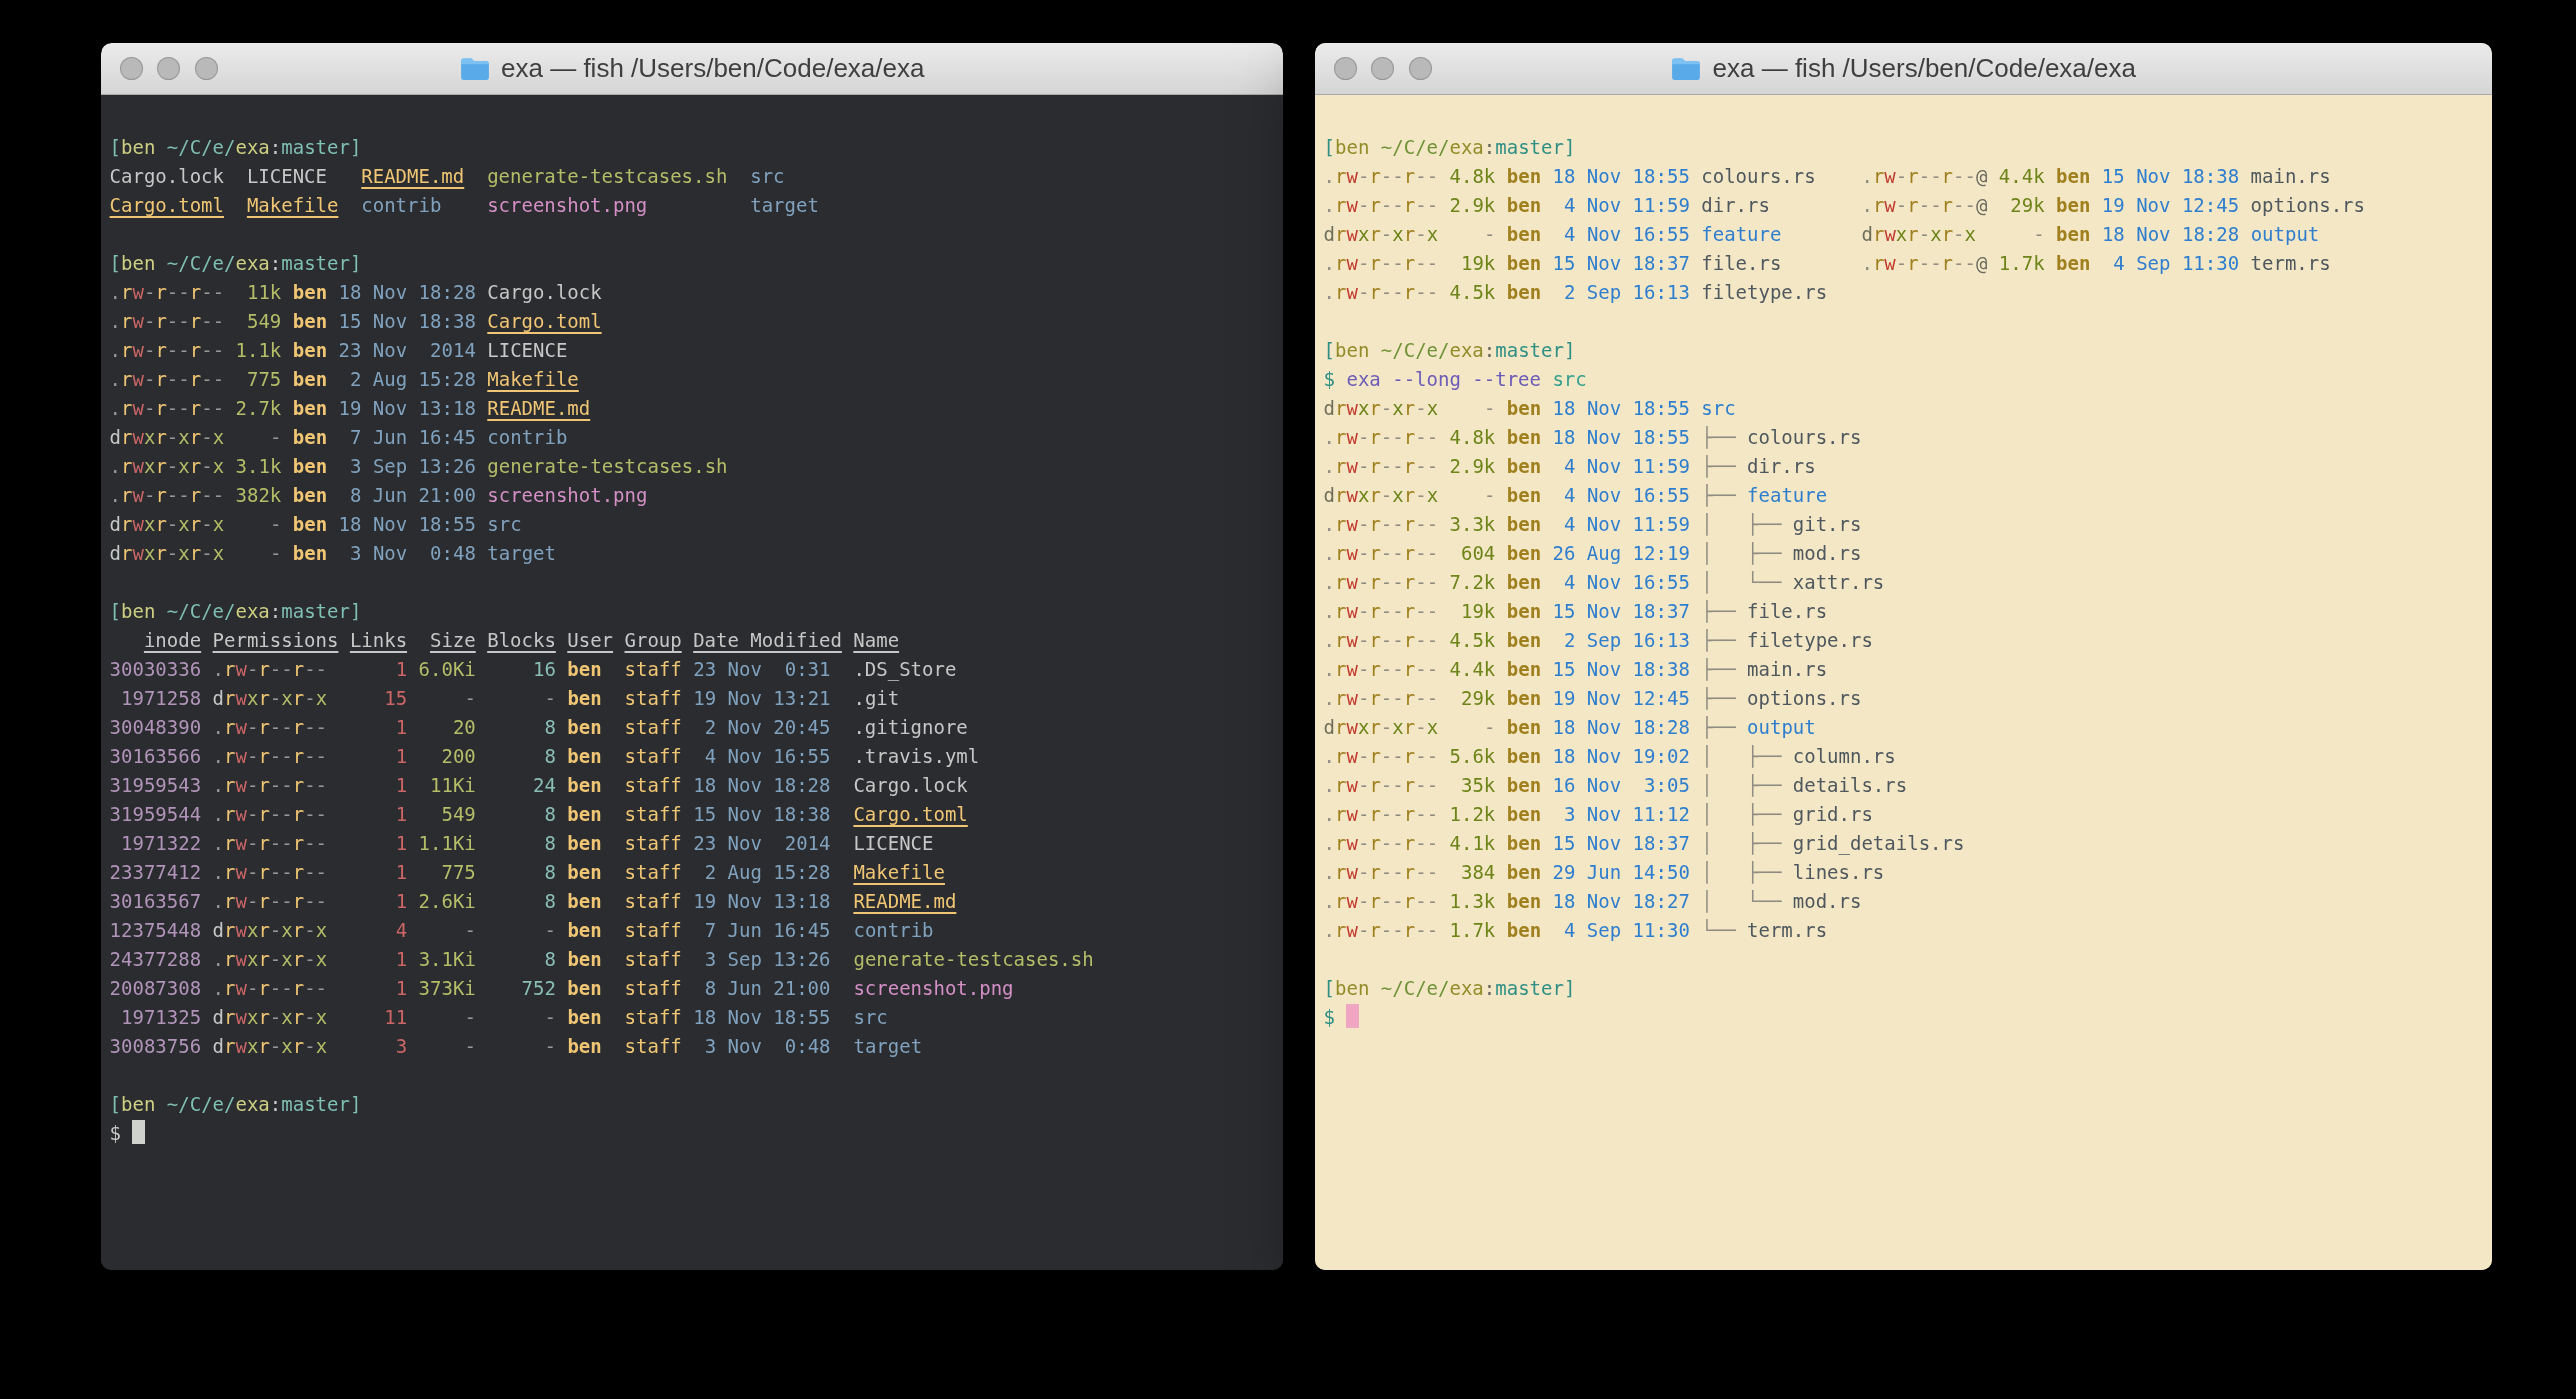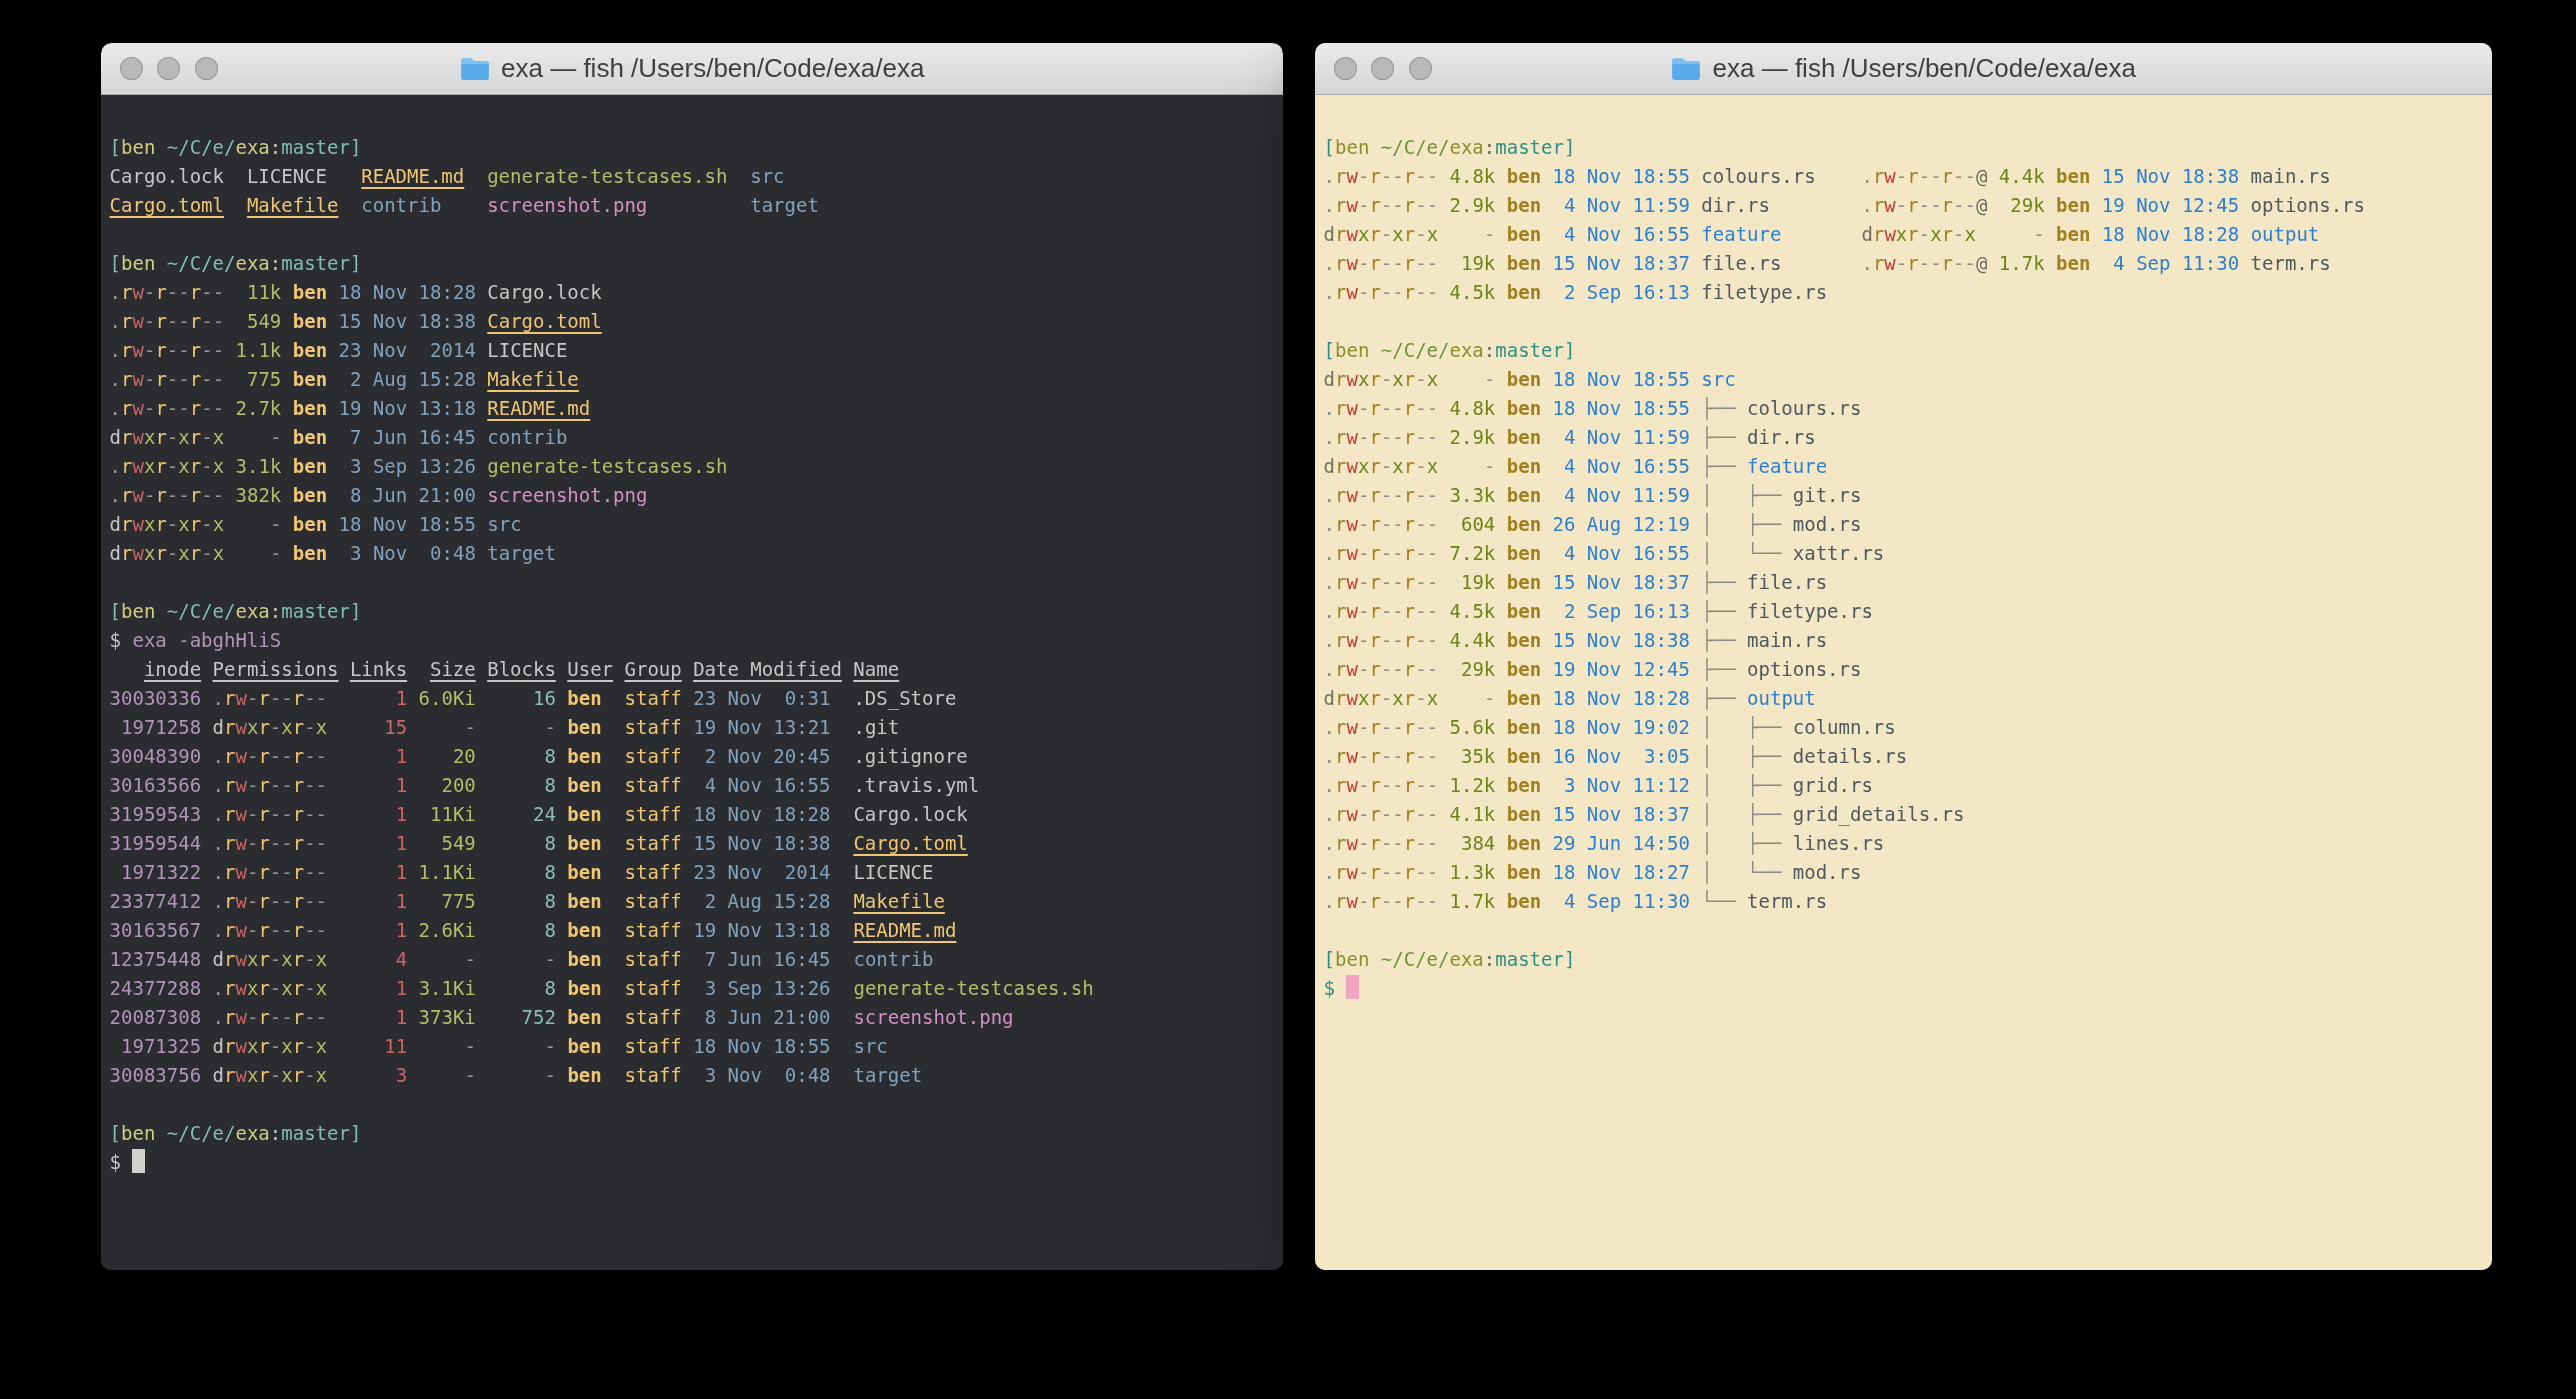--- a/index.html
+++ b/index.html
@@ -58,21 +58,20 @@
       <div class="line"><span style="color: rgb(150, 152, 150);">.</span><span style="color: rgb(240, 198, 116);">r</span><span style="color: rgb(204, 102, 102);">w</span><span style="color: rgb(150, 152, 150);">-</span><span style="color: rgb(240, 198, 116);">r</span><span style="color: rgb(150, 152, 150);">--</span><span style="color: rgb(240, 198, 116);">r</span><span style="color: rgb(150, 152, 150);">--</span><span style="color: rgb(197, 200, 198);"> </span><span style="color: rgb(181, 189, 104);">1.1k</span><span style="color: rgb(197, 200, 198);"> </span><span style="color: rgb(240, 198, 116); font-weight: 700;">ben</span><span style="color: rgb(197, 200, 198);"> </span><span style="color: rgb(129, 162, 190);">23 Nov  2014</span><span style="color: rgb(197, 200, 198);"> </span><span style="color: rgb(197, 200, 198);">LICENCE</span></div>
       <div class="line"><span style="color: rgb(150, 152, 150);">.</span><span style="color: rgb(240, 198, 116);">r</span><span style="color: rgb(204, 102, 102);">w</span><span style="color: rgb(150, 152, 150);">-</span><span style="color: rgb(240, 198, 116);">r</span><span style="color: rgb(150, 152, 150);">--</span><span style="color: rgb(240, 198, 116);">r</span><span style="color: rgb(150, 152, 150);">--</span><span style="color: rgb(197, 200, 198);"> </span><span style="color: rgb(181, 189, 104);"> 775</span><span style="color: rgb(197, 200, 198);"> </span><span style="color: rgb(240, 198, 116); font-weight: 700;">ben</span><span style="color: rgb(197, 200, 198);"> </span><span style="color: rgb(129, 162, 190);"> 2 Aug 15:28</span><span style="color: rgb(197, 200, 198);"> </span><span class="u" style="color: rgb(240, 198, 116);">Makefile</span></div>
       <div class="line"><span style="color: rgb(150, 152, 150);">.</span><span style="color: rgb(240, 198, 116);">r</span><span style="color: rgb(204, 102, 102);">w</span><span style="color: rgb(150, 152, 150);">-</span><span style="color: rgb(240, 198, 116);">r</span><span style="color: rgb(150, 152, 150);">--</span><span style="color: rgb(240, 198, 116);">r</span><span style="color: rgb(150, 152, 150);">--</span><span style="color: rgb(197, 200, 198);"> </span><span style="color: rgb(181, 189, 104);">2.7k</span><span style="color: rgb(197, 200, 198);"> </span><span style="color: rgb(240, 198, 116); font-weight: 700;">ben</span><span style="color: rgb(197, 200, 198);"> </span><span style="color: rgb(129, 162, 190);">19 Nov 13:18</span><span style="color: rgb(197, 200, 198);"> </span><span class="u" style="color: rgb(240, 198, 116);">README.md</span></div>
       <div class="line"><span style="color: rgb(197, 200, 198);">d</span><span style="color: rgb(240, 198, 116);">r</span><span style="color: rgb(204, 102, 102);">w</span><span style="color: rgb(181, 189, 104);">x</span><span style="color: rgb(240, 198, 116);">r</span><span style="color: rgb(150, 152, 150);">-</span><span style="color: rgb(181, 189, 104);">x</span><span style="color: rgb(240, 198, 116);">r</span><span style="color: rgb(150, 152, 150);">-</span><span style="color: rgb(181, 189, 104);">x</span><span style="color: rgb(197, 200, 198);"> </span><span style="color: rgb(150, 152, 150);">   -</span><span style="color: rgb(197, 200, 198);"> </span><span style="color: rgb(240, 198, 116); font-weight: 700;">ben</span><span style="color: rgb(197, 200, 198);"> </span><span style="color: rgb(129, 162, 190);"> 7 Jun 16:45</span><span style="color: rgb(197, 200, 198);"> </span><span style="color: rgb(129, 162, 190);">contrib</span></div>
       <div class="line"><span style="color: rgb(150, 152, 150);">.</span><span style="color: rgb(240, 198, 116);">r</span><span style="color: rgb(204, 102, 102);">w</span><span style="color: rgb(181, 189, 104);">x</span><span style="color: rgb(240, 198, 116);">r</span><span style="color: rgb(150, 152, 150);">-</span><span style="color: rgb(181, 189, 104);">x</span><span style="color: rgb(240, 198, 116);">r</span><span style="color: rgb(150, 152, 150);">-</span><span style="color: rgb(181, 189, 104);">x</span><span style="color: rgb(197, 200, 198);"> </span><span style="color: rgb(181, 189, 104);">3.1k</span><span style="color: rgb(197, 200, 198);"> </span><span style="color: rgb(240, 198, 116); font-weight: 700;">ben</span><span style="color: rgb(197, 200, 198);"> </span><span style="color: rgb(129, 162, 190);"> 3 Sep 13:26</span><span style="color: rgb(197, 200, 198);"> </span><span style="color: rgb(181, 189, 104);">generate-testcases.sh</span></div>
       <div class="line"><span style="color: rgb(150, 152, 150);">.</span><span style="color: rgb(240, 198, 116);">r</span><span style="color: rgb(204, 102, 102);">w</span><span style="color: rgb(150, 152, 150);">-</span><span style="color: rgb(240, 198, 116);">r</span><span style="color: rgb(150, 152, 150);">--</span><span style="color: rgb(240, 198, 116);">r</span><span style="color: rgb(150, 152, 150);">--</span><span style="color: rgb(197, 200, 198);"> </span><span style="color: rgb(181, 189, 104);">382k</span><span style="color: rgb(197, 200, 198);"> </span><span style="color: rgb(240, 198, 116); font-weight: 700;">ben</span><span style="color: rgb(197, 200, 198);"> </span><span style="color: rgb(129, 162, 190);"> 8 Jun 21:00</span><span style="color: rgb(197, 200, 198);"> </span><span style="color: rgb(212, 143, 198);">screenshot.png</span></div>
       <div class="line"><span style="color: rgb(197, 200, 198);">d</span><span style="color: rgb(240, 198, 116);">r</span><span style="color: rgb(204, 102, 102);">w</span><span style="color: rgb(181, 189, 104);">x</span><span style="color: rgb(240, 198, 116);">r</span><span style="color: rgb(150, 152, 150);">-</span><span style="color: rgb(181, 189, 104);">x</span><span style="color: rgb(240, 198, 116);">r</span><span style="color: rgb(150, 152, 150);">-</span><span style="color: rgb(181, 189, 104);">x</span><span style="color: rgb(197, 200, 198);"> </span><span style="color: rgb(150, 152, 150);">   -</span><span style="color: rgb(197, 200, 198);"> </span><span style="color: rgb(240, 198, 116); font-weight: 700;">ben</span><span style="color: rgb(197, 200, 198);"> </span><span style="color: rgb(129, 162, 190);">18 Nov 18:55</span><span style="color: rgb(197, 200, 198);"> </span><span style="color: rgb(129, 162, 190);">src</span></div>
       <div class="line"><span style="color: rgb(197, 200, 198);">d</span><span style="color: rgb(240, 198, 116);">r</span><span style="color: rgb(204, 102, 102);">w</span><span style="color: rgb(181, 189, 104);">x</span><span style="color: rgb(240, 198, 116);">r</span><span style="color: rgb(150, 152, 150);">-</span><span style="color: rgb(181, 189, 104);">x</span><span style="color: rgb(240, 198, 116);">r</span><span style="color: rgb(150, 152, 150);">-</span><span style="color: rgb(181, 189, 104);">x</span><span style="color: rgb(197, 200, 198);"> </span><span style="color: rgb(150, 152, 150);">   -</span><span style="color: rgb(197, 200, 198);"> </span><span style="color: rgb(240, 198, 116); font-weight: 700;">ben</span><span style="color: rgb(197, 200, 198);"> </span><span style="color: rgb(129, 162, 190);"> 3 Nov  0:48</span><span style="color: rgb(197, 200, 198);"> </span><span style="color: rgb(129, 162, 190);">target</span></div>
       <div class="line"></div>
       <div class="line"><span style="color: rgb(127, 191, 180);">[</span><span style="color: rgb(207, 207, 132);">ben</span><span style="color: rgb(197, 200, 198);"> </span><span style="color: rgb(127, 191, 180);">~/C/e/</span><span style="color: rgb(207, 207, 132);">exa</span><span style="color: rgb(197, 200, 198);">:</span><span style="color: rgb(127, 191, 180);">master</span><span style="color: rgb(127, 191, 180);">]</span></div>
-      <div class="line"><span style="color: rgb(197, 200, 198);">$ </span><span style="color: rgb(178, 148, 187);">exa -abghHliS</span></div>
       <div class="line"><span style="color: rgb(197, 200, 198);">   </span><span class="u" style="color: rgb(197, 200, 198);">inode</span><span style="color: rgb(197, 200, 198);"> </span><span class="u" style="color: rgb(197, 200, 198);">Permissions</span><span style="color: rgb(197, 200, 198);"> </span><span class="u" style="color: rgb(197, 200, 198);">Links</span><span style="color: rgb(197, 200, 198);">  </span><span class="u" style="color: rgb(197, 200, 198);">Size</span><span style="color: rgb(197, 200, 198);"> </span><span class="u" style="color: rgb(197, 200, 198);">Blocks</span><span style="color: rgb(197, 200, 198);"> </span><span class="u" style="color: rgb(197, 200, 198);">User</span><span style="color: rgb(197, 200, 198);"> </span><span class="u" style="color: rgb(197, 200, 198);">Group</span><span style="color: rgb(197, 200, 198);"> </span><span class="u" style="color: rgb(197, 200, 198);">Date Modified</span><span style="color: rgb(197, 200, 198);"> </span><span class="u" style="color: rgb(197, 200, 198);">Name</span></div>
       <div class="line"><span style="color: rgb(178, 148, 187);">30030336</span><span style="color: rgb(197, 200, 198);"> </span><span style="color: rgb(150, 152, 150);">.</span><span style="color: rgb(240, 198, 116);">r</span><span style="color: rgb(204, 102, 102);">w</span><span style="color: rgb(150, 152, 150);">-</span><span style="color: rgb(240, 198, 116);">r</span><span style="color: rgb(150, 152, 150);">--</span><span style="color: rgb(240, 198, 116);">r</span><span style="color: rgb(150, 152, 150);">--</span><span style="color: rgb(197, 200, 198);">  </span><span style="color: rgb(204, 102, 102);">    1</span><span style="color: rgb(197, 200, 198);"> </span><span style="color: rgb(181, 189, 104);">6.0Ki</span><span style="color: rgb(197, 200, 198);"> </span><span style="color: rgb(138, 190, 183);">    16</span><span style="color: rgb(197, 200, 198);"> </span><span style="color: rgb(240, 198, 116); font-weight: 700;">ben</span><span style="color: rgb(197, 200, 198);">  </span><span style="color: rgb(240, 198, 116);">staff</span><span style="color: rgb(197, 200, 198);"> </span><span style="color: rgb(129, 162, 190);">23 Nov  0:31</span><span style="color: rgb(197, 200, 198);">  </span><span style="color: rgb(197, 200, 198);">.DS_Store</span></div>
       <div class="line"><span style="color: rgb(178, 148, 187);"> 1971258</span><span style="color: rgb(197, 200, 198);"> </span><span style="color: rgb(197, 200, 198);">d</span><span style="color: rgb(240, 198, 116);">r</span><span style="color: rgb(204, 102, 102);">w</span><span style="color: rgb(181, 189, 104);">x</span><span style="color: rgb(240, 198, 116);">r</span><span style="color: rgb(150, 152, 150);">-</span><span style="color: rgb(181, 189, 104);">x</span><span style="color: rgb(240, 198, 116);">r</span><span style="color: rgb(150, 152, 150);">-</span><span style="color: rgb(181, 189, 104);">x</span><span style="color: rgb(197, 200, 198);">  </span><span style="color: rgb(204, 102, 102);">   15</span><span style="color: rgb(197, 200, 198);"> </span><span style="color: rgb(150, 152, 150);">    -</span><span style="color: rgb(197, 200, 198);"> </span><span style="color: rgb(150, 152, 150);">     -</span><span style="color: rgb(197, 200, 198);"> </span><span style="color: rgb(240, 198, 116); font-weight: 700;">ben</span><span style="color: rgb(197, 200, 198);">  </span><span style="color: rgb(240, 198, 116);">staff</span><span style="color: rgb(197, 200, 198);"> </span><span style="color: rgb(129, 162, 190);">19 Nov 13:21</span><span style="color: rgb(197, 200, 198);">  </span><span style="color: rgb(197, 200, 198);">.git</span></div>
       <div class="line"><span style="color: rgb(178, 148, 187);">30048390</span><span style="color: rgb(197, 200, 198);"> </span><span style="color: rgb(150, 152, 150);">.</span><span style="color: rgb(240, 198, 116);">r</span><span style="color: rgb(204, 102, 102);">w</span><span style="color: rgb(150, 152, 150);">-</span><span style="color: rgb(240, 198, 116);">r</span><span style="color: rgb(150, 152, 150);">--</span><span style="color: rgb(240, 198, 116);">r</span><span style="color: rgb(150, 152, 150);">--</span><span style="color: rgb(197, 200, 198);">  </span><span style="color: rgb(204, 102, 102);">    1</span><span style="color: rgb(197, 200, 198);"> </span><span style="color: rgb(181, 189, 104);">   20</span><span style="color: rgb(197, 200, 198);"> </span><span style="color: rgb(138, 190, 183);">     8</span><span style="color: rgb(197, 200, 198);"> </span><span style="color: rgb(240, 198, 116); font-weight: 700;">ben</span><span style="color: rgb(197, 200, 198);">  </span><span style="color: rgb(240, 198, 116);">staff</span><span style="color: rgb(197, 200, 198);"> </span><span style="color: rgb(129, 162, 190);"> 2 Nov 20:45</span><span style="color: rgb(197, 200, 198);">  </span><span style="color: rgb(197, 200, 198);">.gitignore</span></div>
       <div class="line"><span style="color: rgb(178, 148, 187);">30163566</span><span style="color: rgb(197, 200, 198);"> </span><span style="color: rgb(150, 152, 150);">.</span><span style="color: rgb(240, 198, 116);">r</span><span style="color: rgb(204, 102, 102);">w</span><span style="color: rgb(150, 152, 150);">-</span><span style="color: rgb(240, 198, 116);">r</span><span style="color: rgb(150, 152, 150);">--</span><span style="color: rgb(240, 198, 116);">r</span><span style="color: rgb(150, 152, 150);">--</span><span style="color: rgb(197, 200, 198);">  </span><span style="color: rgb(204, 102, 102);">    1</span><span style="color: rgb(197, 200, 198);"> </span><span style="color: rgb(181, 189, 104);">  200</span><span style="color: rgb(197, 200, 198);"> </span><span style="color: rgb(138, 190, 183);">     8</span><span style="color: rgb(197, 200, 198);"> </span><span style="color: rgb(240, 198, 116); font-weight: 700;">ben</span><span style="color: rgb(197, 200, 198);">  </span><span style="color: rgb(240, 198, 116);">staff</span><span style="color: rgb(197, 200, 198);"> </span><span style="color: rgb(129, 162, 190);"> 4 Nov 16:55</span><span style="color: rgb(197, 200, 198);">  </span><span style="color: rgb(197, 200, 198);">.travis.yml</span></div>
       <div class="line"><span style="color: rgb(178, 148, 187);">31959543</span><span style="color: rgb(197, 200, 198);"> </span><span style="color: rgb(150, 152, 150);">.</span><span style="color: rgb(240, 198, 116);">r</span><span style="color: rgb(204, 102, 102);">w</span><span style="color: rgb(150, 152, 150);">-</span><span style="color: rgb(240, 198, 116);">r</span><span style="color: rgb(150, 152, 150);">--</span><span style="color: rgb(240, 198, 116);">r</span><span style="color: rgb(150, 152, 150);">--</span><span style="color: rgb(197, 200, 198);">  </span><span style="color: rgb(204, 102, 102);">    1</span><span style="color: rgb(197, 200, 198);"> </span><span style="color: rgb(181, 189, 104);"> 11Ki</span><span style="color: rgb(197, 200, 198);"> </span><span style="color: rgb(138, 190, 183);">    24</span><span style="color: rgb(197, 200, 198);"> </span><span style="color: rgb(240, 198, 116); font-weight: 700;">ben</span><span style="color: rgb(197, 200, 198);">  </span><span style="color: rgb(240, 198, 116);">staff</span><span style="color: rgb(197, 200, 198);"> </span><span style="color: rgb(129, 162, 190);">18 Nov 18:28</span><span style="color: rgb(197, 200, 198);">  </span><span style="color: rgb(197, 200, 198);">Cargo.lock</span></div>
       <div class="line"><span style="color: rgb(178, 148, 187);">31959544</span><span style="color: rgb(197, 200, 198);"> </span><span style="color: rgb(150, 152, 150);">.</span><span style="color: rgb(240, 198, 116);">r</span><span style="color: rgb(204, 102, 102);">w</span><span style="color: rgb(150, 152, 150);">-</span><span style="color: rgb(240, 198, 116);">r</span><span style="color: rgb(150, 152, 150);">--</span><span style="color: rgb(240, 198, 116);">r</span><span style="color: rgb(150, 152, 150);">--</span><span style="color: rgb(197, 200, 198);">  </span><span style="color: rgb(204, 102, 102);">    1</span><span style="color: rgb(197, 200, 198);"> </span><span style="color: rgb(181, 189, 104);">  549</span><span style="color: rgb(197, 200, 198);"> </span><span style="color: rgb(138, 190, 183);">     8</span><span style="color: rgb(197, 200, 198);"> </span><span style="color: rgb(240, 198, 116); font-weight: 700;">ben</span><span style="color: rgb(197, 200, 198);">  </span><span style="color: rgb(240, 198, 116);">staff</span><span style="color: rgb(197, 200, 198);"> </span><span style="color: rgb(129, 162, 190);">15 Nov 18:38</span><span style="color: rgb(197, 200, 198);">  </span><span class="u" style="color: rgb(240, 198, 116);">Cargo.toml</span></div>
       <div class="line"><span style="color: rgb(178, 148, 187);"> 1971322</span><span style="color: rgb(197, 200, 198);"> </span><span style="color: rgb(150, 152, 150);">.</span><span style="color: rgb(240, 198, 116);">r</span><span style="color: rgb(204, 102, 102);">w</span><span style="color: rgb(150, 152, 150);">-</span><span style="color: rgb(240, 198, 116);">r</span><span style="color: rgb(150, 152, 150);">--</span><span style="color: rgb(240, 198, 116);">r</span><span style="color: rgb(150, 152, 150);">--</span><span style="color: rgb(197, 200, 198);">  </span><span style="color: rgb(204, 102, 102);">    1</span><span style="color: rgb(197, 200, 198);"> </span><span style="color: rgb(181, 189, 104);">1.1Ki</span><span style="color: rgb(197, 200, 198);"> </span><span style="color: rgb(138, 190, 183);">     8</span><span style="color: rgb(197, 200, 198);"> </span><span style="color: rgb(240, 198, 116); font-weight: 700;">ben</span><span style="color: rgb(197, 200, 198);">  </span><span style="color: rgb(240, 198, 116);">staff</span><span style="color: rgb(197, 200, 198);"> </span><span style="color: rgb(129, 162, 190);">23 Nov  2014</span><span style="color: rgb(197, 200, 198);">  </span><span style="color: rgb(197, 200, 198);">LICENCE</span></div>
       <div class="line"><span style="color: rgb(178, 148, 187);">23377412</span><span style="color: rgb(197, 200, 198);"> </span><span style="color: rgb(150, 152, 150);">.</span><span style="color: rgb(240, 198, 116);">r</span><span style="color: rgb(204, 102, 102);">w</span><span style="color: rgb(150, 152, 150);">-</span><span style="color: rgb(240, 198, 116);">r</span><span style="color: rgb(150, 152, 150);">--</span><span style="color: rgb(240, 198, 116);">r</span><span style="color: rgb(150, 152, 150);">--</span><span style="color: rgb(197, 200, 198);">  </span><span style="color: rgb(204, 102, 102);">    1</span><span style="color: rgb(197, 200, 198);"> </span><span style="color: rgb(181, 189, 104);">  775</span><span style="color: rgb(197, 200, 198);"> </span><span style="color: rgb(138, 190, 183);">     8</span><span style="color: rgb(197, 200, 198);"> </span><span style="color: rgb(240, 198, 116); font-weight: 700;">ben</span><span style="color: rgb(197, 200, 198);">  </span><span style="color: rgb(240, 198, 116);">staff</span><span style="color: rgb(197, 200, 198);"> </span><span style="color: rgb(129, 162, 190);"> 2 Aug 15:28</span><span style="color: rgb(197, 200, 198);">  </span><span class="u" style="color: rgb(240, 198, 116);">Makefile</span></div>
       <div class="line"><span style="color: rgb(178, 148, 187);">30163567</span><span style="color: rgb(197, 200, 198);"> </span><span style="color: rgb(150, 152, 150);">.</span><span style="color: rgb(240, 198, 116);">r</span><span style="color: rgb(204, 102, 102);">w</span><span style="color: rgb(150, 152, 150);">-</span><span style="color: rgb(240, 198, 116);">r</span><span style="color: rgb(150, 152, 150);">--</span><span style="color: rgb(240, 198, 116);">r</span><span style="color: rgb(150, 152, 150);">--</span><span style="color: rgb(197, 200, 198);">  </span><span style="color: rgb(204, 102, 102);">    1</span><span style="color: rgb(197, 200, 198);"> </span><span style="color: rgb(181, 189, 104);">2.6Ki</span><span style="color: rgb(197, 200, 198);"> </span><span style="color: rgb(138, 190, 183);">     8</span><span style="color: rgb(197, 200, 198);"> </span><span style="color: rgb(240, 198, 116); font-weight: 700;">ben</span><span style="color: rgb(197, 200, 198);">  </span><span style="color: rgb(240, 198, 116);">staff</span><span style="color: rgb(197, 200, 198);"> </span><span style="color: rgb(129, 162, 190);">19 Nov 13:18</span><span style="color: rgb(197, 200, 198);">  </span><span class="u" style="color: rgb(240, 198, 116);">README.md</span></div>
@@ -106,20 +105,21 @@
   </header>
   <div class="term" style="background: rgb(244, 231, 197);">
       <div class="line"><span style="color: rgb(47, 143, 133);">[</span><span style="color: rgb(145, 139, 40);">ben</span><span style="color: rgb(78, 88, 94);"> </span><span style="color: rgb(111, 146, 55);">~/C/e/</span><span style="color: rgb(145, 139, 40);">exa</span><span style="color: rgb(104, 104, 94);">:</span><span style="color: rgb(47, 143, 133);">master</span><span style="color: rgb(47, 143, 133);">]</span></div>
       <div class="line"><span style="color: rgb(143, 141, 131);">.</span><span style="color: rgb(160, 128, 30);">r</span><span style="color: rgb(192, 59, 46);">w</span><span style="color: rgb(143, 141, 131);">-</span><span style="color: rgb(160, 128, 30);">r</span><span style="color: rgb(143, 141, 131);">--</span><span style="color: rgb(160, 128, 30);">r</span><span style="color: rgb(143, 141, 131);">--</span><span style="color: rgb(78, 88, 94);"> </span><span style="color: rgb(108, 132, 24);">4.8k</span><span style="color: rgb(78, 88, 94);"> </span><span style="color: rgb(160, 128, 30); font-weight: 700;">ben</span><span style="color: rgb(78, 88, 94);"> </span><span style="color: rgb(46, 126, 207);">18 Nov 18:55</span><span style="color: rgb(78, 88, 94);"> </span><span style="color: rgb(78, 88, 94);">colours.rs</span><span style="color: rgb(78, 88, 94);">    </span><span style="color: rgb(143, 141, 131);">.</span><span style="color: rgb(160, 128, 30);">r</span><span style="color: rgb(192, 59, 46);">w</span><span style="color: rgb(143, 141, 131);">-</span><span style="color: rgb(160, 128, 30);">r</span><span style="color: rgb(143, 141, 131);">--</span><span style="color: rgb(160, 128, 30);">r</span><span style="color: rgb(143, 141, 131);">--</span><span style="color: rgb(104, 104, 94);">@</span><span style="color: rgb(78, 88, 94);"> </span><span style="color: rgb(108, 132, 24);">4.4k</span><span style="color: rgb(78, 88, 94);"> </span><span style="color: rgb(160, 128, 30); font-weight: 700;">ben</span><span style="color: rgb(78, 88, 94);"> </span><span style="color: rgb(46, 126, 207);">15 Nov 18:38</span><span style="color: rgb(78, 88, 94);"> </span><span style="color: rgb(78, 88, 94);">main.rs</span></div>
       <div class="line"><span style="color: rgb(143, 141, 131);">.</span><span style="color: rgb(160, 128, 30);">r</span><span style="color: rgb(192, 59, 46);">w</span><span style="color: rgb(143, 141, 131);">-</span><span style="color: rgb(160, 128, 30);">r</span><span style="color: rgb(143, 141, 131);">--</span><span style="color: rgb(160, 128, 30);">r</span><span style="color: rgb(143, 141, 131);">--</span><span style="color: rgb(78, 88, 94);"> </span><span style="color: rgb(108, 132, 24);">2.9k</span><span style="color: rgb(78, 88, 94);"> </span><span style="color: rgb(160, 128, 30); font-weight: 700;">ben</span><span style="color: rgb(78, 88, 94);"> </span><span style="color: rgb(46, 126, 207);"> 4 Nov 11:59</span><span style="color: rgb(78, 88, 94);"> </span><span style="color: rgb(78, 88, 94);">dir.rs</span><span style="color: rgb(78, 88, 94);">        </span><span style="color: rgb(143, 141, 131);">.</span><span style="color: rgb(160, 128, 30);">r</span><span style="color: rgb(192, 59, 46);">w</span><span style="color: rgb(143, 141, 131);">-</span><span style="color: rgb(160, 128, 30);">r</span><span style="color: rgb(143, 141, 131);">--</span><span style="color: rgb(160, 128, 30);">r</span><span style="color: rgb(143, 141, 131);">--</span><span style="color: rgb(104, 104, 94);">@</span><span style="color: rgb(78, 88, 94);"> </span><span style="color: rgb(108, 132, 24);"> 29k</span><span style="color: rgb(78, 88, 94);"> </span><span style="color: rgb(160, 128, 30); font-weight: 700;">ben</span><span style="color: rgb(78, 88, 94);"> </span><span style="color: rgb(46, 126, 207);">19 Nov 12:45</span><span style="color: rgb(78, 88, 94);"> </span><span style="color: rgb(78, 88, 94);">options.rs</span></div>
       <div class="line"><span style="color: rgb(110, 110, 90);">d</span><span style="color: rgb(160, 128, 30);">r</span><span style="color: rgb(192, 59, 46);">w</span><span style="color: rgb(108, 132, 24);">x</span><span style="color: rgb(160, 128, 30);">r</span><span style="color: rgb(143, 141, 131);">-</span><span style="color: rgb(108, 132, 24);">x</span><span style="color: rgb(160, 128, 30);">r</span><span style="color: rgb(143, 141, 131);">-</span><span style="color: rgb(108, 132, 24);">x</span><span style="color: rgb(78, 88, 94);"> </span><span style="color: rgb(143, 141, 131);">   -</span><span style="color: rgb(78, 88, 94);"> </span><span style="color: rgb(160, 128, 30); font-weight: 700;">ben</span><span style="color: rgb(78, 88, 94);"> </span><span style="color: rgb(46, 126, 207);"> 4 Nov 16:55</span><span style="color: rgb(78, 88, 94);"> </span><span style="color: rgb(46, 126, 207);">feature</span><span style="color: rgb(78, 88, 94);">       </span><span style="color: rgb(110, 110, 90);">d</span><span style="color: rgb(160, 128, 30);">r</span><span style="color: rgb(192, 59, 46);">w</span><span style="color: rgb(108, 132, 24);">x</span><span style="color: rgb(160, 128, 30);">r</span><span style="color: rgb(143, 141, 131);">-</span><span style="color: rgb(108, 132, 24);">x</span><span style="color: rgb(160, 128, 30);">r</span><span style="color: rgb(143, 141, 131);">-</span><span style="color: rgb(108, 132, 24);">x</span><span style="color: rgb(78, 88, 94);">  </span><span style="color: rgb(143, 141, 131);">   -</span><span style="color: rgb(78, 88, 94);"> </span><span style="color: rgb(160, 128, 30); font-weight: 700;">ben</span><span style="color: rgb(78, 88, 94);"> </span><span style="color: rgb(46, 126, 207);">18 Nov 18:28</span><span style="color: rgb(78, 88, 94);"> </span><span style="color: rgb(46, 126, 207);">output</span></div>
       <div class="line"><span style="color: rgb(143, 141, 131);">.</span><span style="color: rgb(160, 128, 30);">r</span><span style="color: rgb(192, 59, 46);">w</span><span style="color: rgb(143, 141, 131);">-</span><span style="color: rgb(160, 128, 30);">r</span><span style="color: rgb(143, 141, 131);">--</span><span style="color: rgb(160, 128, 30);">r</span><span style="color: rgb(143, 141, 131);">--</span><span style="color: rgb(78, 88, 94);"> </span><span style="color: rgb(108, 132, 24);"> 19k</span><span style="color: rgb(78, 88, 94);"> </span><span style="color: rgb(160, 128, 30); font-weight: 700;">ben</span><span style="color: rgb(78, 88, 94);"> </span><span style="color: rgb(46, 126, 207);">15 Nov 18:37</span><span style="color: rgb(78, 88, 94);"> </span><span style="color: rgb(78, 88, 94);">file.rs</span><span style="color: rgb(78, 88, 94);">       </span><span style="color: rgb(143, 141, 131);">.</span><span style="color: rgb(160, 128, 30);">r</span><span style="color: rgb(192, 59, 46);">w</span><span style="color: rgb(143, 141, 131);">-</span><span style="color: rgb(160, 128, 30);">r</span><span style="color: rgb(143, 141, 131);">--</span><span style="color: rgb(160, 128, 30);">r</span><span style="color: rgb(143, 141, 131);">--</span><span style="color: rgb(104, 104, 94);">@</span><span style="color: rgb(78, 88, 94);"> </span><span style="color: rgb(108, 132, 24);">1.7k</span><span style="color: rgb(78, 88, 94);"> </span><span style="color: rgb(160, 128, 30); font-weight: 700;">ben</span><span style="color: rgb(78, 88, 94);"> </span><span style="color: rgb(46, 126, 207);"> 4 Sep 11:30</span><span style="color: rgb(78, 88, 94);"> </span><span style="color: rgb(78, 88, 94);">term.rs</span></div>
       <div class="line"><span style="color: rgb(143, 141, 131);">.</span><span style="color: rgb(160, 128, 30);">r</span><span style="color: rgb(192, 59, 46);">w</span><span style="color: rgb(143, 141, 131);">-</span><span style="color: rgb(160, 128, 30);">r</span><span style="color: rgb(143, 141, 131);">--</span><span style="color: rgb(160, 128, 30);">r</span><span style="color: rgb(143, 141, 131);">--</span><span style="color: rgb(78, 88, 94);"> </span><span style="color: rgb(108, 132, 24);">4.5k</span><span style="color: rgb(78, 88, 94);"> </span><span style="color: rgb(160, 128, 30); font-weight: 700;">ben</span><span style="color: rgb(78, 88, 94);"> </span><span style="color: rgb(46, 126, 207);"> 2 Sep 16:13</span><span style="color: rgb(78, 88, 94);"> </span><span style="color: rgb(78, 88, 94);">filetype.rs</span></div>
       <div class="line"></div>
       <div class="line"><span style="color: rgb(47, 143, 133);">[</span><span style="color: rgb(145, 139, 40);">ben</span><span style="color: rgb(78, 88, 94);"> </span><span style="color: rgb(111, 146, 55);">~/C/e/</span><span style="color: rgb(145, 139, 40);">exa</span><span style="color: rgb(104, 104, 94);">:</span><span style="color: rgb(47, 143, 133);">master</span><span style="color: rgb(47, 143, 133);">]</span></div>
+      <div class="line"><span style="color: rgb(47, 143, 133);">$ </span><span style="color: rgb(108, 91, 184);">exa --long --tree </span><span style="color: rgb(53, 160, 142);">src</span></div>
       <div class="line"><span style="color: rgb(110, 110, 90);">d</span><span style="color: rgb(160, 128, 30);">r</span><span style="color: rgb(192, 59, 46);">w</span><span style="color: rgb(108, 132, 24);">x</span><span style="color: rgb(160, 128, 30);">r</span><span style="color: rgb(143, 141, 131);">-</span><span style="color: rgb(108, 132, 24);">x</span><span style="color: rgb(160, 128, 30);">r</span><span style="color: rgb(143, 141, 131);">-</span><span style="color: rgb(108, 132, 24);">x</span><span style="color: rgb(78, 88, 94);"> </span><span style="color: rgb(143, 141, 131);">   -</span><span style="color: rgb(78, 88, 94);"> </span><span style="color: rgb(160, 128, 30); font-weight: 700;">ben</span><span style="color: rgb(78, 88, 94);"> </span><span style="color: rgb(46, 126, 207);">18 Nov 18:55</span><span style="color: rgb(78, 88, 94);"> </span><span style="color: rgb(46, 126, 207);">src</span></div>
       <div class="line"><span style="color: rgb(143, 141, 131);">.</span><span style="color: rgb(160, 128, 30);">r</span><span style="color: rgb(192, 59, 46);">w</span><span style="color: rgb(143, 141, 131);">-</span><span style="color: rgb(160, 128, 30);">r</span><span style="color: rgb(143, 141, 131);">--</span><span style="color: rgb(160, 128, 30);">r</span><span style="color: rgb(143, 141, 131);">--</span><span style="color: rgb(78, 88, 94);"> </span><span style="color: rgb(108, 132, 24);">4.8k</span><span style="color: rgb(78, 88, 94);"> </span><span style="color: rgb(160, 128, 30); font-weight: 700;">ben</span><span style="color: rgb(78, 88, 94);"> </span><span style="color: rgb(46, 126, 207);">18 Nov 18:55</span><span style="color: rgb(78, 88, 94);"> </span><span style="color: rgb(143, 141, 131);">├── </span><span style="color: rgb(78, 88, 94);">colours.rs</span></div>
       <div class="line"><span style="color: rgb(143, 141, 131);">.</span><span style="color: rgb(160, 128, 30);">r</span><span style="color: rgb(192, 59, 46);">w</span><span style="color: rgb(143, 141, 131);">-</span><span style="color: rgb(160, 128, 30);">r</span><span style="color: rgb(143, 141, 131);">--</span><span style="color: rgb(160, 128, 30);">r</span><span style="color: rgb(143, 141, 131);">--</span><span style="color: rgb(78, 88, 94);"> </span><span style="color: rgb(108, 132, 24);">2.9k</span><span style="color: rgb(78, 88, 94);"> </span><span style="color: rgb(160, 128, 30); font-weight: 700;">ben</span><span style="color: rgb(78, 88, 94);"> </span><span style="color: rgb(46, 126, 207);"> 4 Nov 11:59</span><span style="color: rgb(78, 88, 94);"> </span><span style="color: rgb(143, 141, 131);">├── </span><span style="color: rgb(78, 88, 94);">dir.rs</span></div>
       <div class="line"><span style="color: rgb(110, 110, 90);">d</span><span style="color: rgb(160, 128, 30);">r</span><span style="color: rgb(192, 59, 46);">w</span><span style="color: rgb(108, 132, 24);">x</span><span style="color: rgb(160, 128, 30);">r</span><span style="color: rgb(143, 141, 131);">-</span><span style="color: rgb(108, 132, 24);">x</span><span style="color: rgb(160, 128, 30);">r</span><span style="color: rgb(143, 141, 131);">-</span><span style="color: rgb(108, 132, 24);">x</span><span style="color: rgb(78, 88, 94);"> </span><span style="color: rgb(143, 141, 131);">   -</span><span style="color: rgb(78, 88, 94);"> </span><span style="color: rgb(160, 128, 30); font-weight: 700;">ben</span><span style="color: rgb(78, 88, 94);"> </span><span style="color: rgb(46, 126, 207);"> 4 Nov 16:55</span><span style="color: rgb(78, 88, 94);"> </span><span style="color: rgb(143, 141, 131);">├── </span><span style="color: rgb(46, 126, 207);">feature</span></div>
       <div class="line"><span style="color: rgb(143, 141, 131);">.</span><span style="color: rgb(160, 128, 30);">r</span><span style="color: rgb(192, 59, 46);">w</span><span style="color: rgb(143, 141, 131);">-</span><span style="color: rgb(160, 128, 30);">r</span><span style="color: rgb(143, 141, 131);">--</span><span style="color: rgb(160, 128, 30);">r</span><span style="color: rgb(143, 141, 131);">--</span><span style="color: rgb(78, 88, 94);"> </span><span style="color: rgb(108, 132, 24);">3.3k</span><span style="color: rgb(78, 88, 94);"> </span><span style="color: rgb(160, 128, 30); font-weight: 700;">ben</span><span style="color: rgb(78, 88, 94);"> </span><span style="color: rgb(46, 126, 207);"> 4 Nov 11:59</span><span style="color: rgb(78, 88, 94);"> </span><span style="color: rgb(143, 141, 131);">│   ├── </span><span style="color: rgb(78, 88, 94);">git.rs</span></div>
       <div class="line"><span style="color: rgb(143, 141, 131);">.</span><span style="color: rgb(160, 128, 30);">r</span><span style="color: rgb(192, 59, 46);">w</span><span style="color: rgb(143, 141, 131);">-</span><span style="color: rgb(160, 128, 30);">r</span><span style="color: rgb(143, 141, 131);">--</span><span style="color: rgb(160, 128, 30);">r</span><span style="color: rgb(143, 141, 131);">--</span><span style="color: rgb(78, 88, 94);"> </span><span style="color: rgb(108, 132, 24);"> 604</span><span style="color: rgb(78, 88, 94);"> </span><span style="color: rgb(160, 128, 30); font-weight: 700;">ben</span><span style="color: rgb(78, 88, 94);"> </span><span style="color: rgb(46, 126, 207);">26 Aug 12:19</span><span style="color: rgb(78, 88, 94);"> </span><span style="color: rgb(143, 141, 131);">│   ├── </span><span style="color: rgb(78, 88, 94);">mod.rs</span></div>
       <div class="line"><span style="color: rgb(143, 141, 131);">.</span><span style="color: rgb(160, 128, 30);">r</span><span style="color: rgb(192, 59, 46);">w</span><span style="color: rgb(143, 141, 131);">-</span><span style="color: rgb(160, 128, 30);">r</span><span style="color: rgb(143, 141, 131);">--</span><span style="color: rgb(160, 128, 30);">r</span><span style="color: rgb(143, 141, 131);">--</span><span style="color: rgb(78, 88, 94);"> </span><span style="color: rgb(108, 132, 24);">7.2k</span><span style="color: rgb(78, 88, 94);"> </span><span style="color: rgb(160, 128, 30); font-weight: 700;">ben</span><span style="color: rgb(78, 88, 94);"> </span><span style="color: rgb(46, 126, 207);"> 4 Nov 16:55</span><span style="color: rgb(78, 88, 94);"> </span><span style="color: rgb(143, 141, 131);">│   └── </span><span style="color: rgb(78, 88, 94);">xattr.rs</span></div>
       <div class="line"><span style="color: rgb(143, 141, 131);">.</span><span style="color: rgb(160, 128, 30);">r</span><span style="color: rgb(192, 59, 46);">w</span><span style="color: rgb(143, 141, 131);">-</span><span style="color: rgb(160, 128, 30);">r</span><span style="color: rgb(143, 141, 131);">--</span><span style="color: rgb(160, 128, 30);">r</span><span style="color: rgb(143, 141, 131);">--</span><span style="color: rgb(78, 88, 94);"> </span><span style="color: rgb(108, 132, 24);"> 19k</span><span style="color: rgb(78, 88, 94);"> </span><span style="color: rgb(160, 128, 30); font-weight: 700;">ben</span><span style="color: rgb(78, 88, 94);"> </span><span style="color: rgb(46, 126, 207);">15 Nov 18:37</span><span style="color: rgb(78, 88, 94);"> </span><span style="color: rgb(143, 141, 131);">├── </span><span style="color: rgb(78, 88, 94);">file.rs</span></div>
       <div class="line"><span style="color: rgb(143, 141, 131);">.</span><span style="color: rgb(160, 128, 30);">r</span><span style="color: rgb(192, 59, 46);">w</span><span style="color: rgb(143, 141, 131);">-</span><span style="color: rgb(160, 128, 30);">r</span><span style="color: rgb(143, 141, 131);">--</span><span style="color: rgb(160, 128, 30);">r</span><span style="color: rgb(143, 141, 131);">--</span><span style="color: rgb(78, 88, 94);"> </span><span style="color: rgb(108, 132, 24);">4.5k</span><span style="color: rgb(78, 88, 94);"> </span><span style="color: rgb(160, 128, 30); font-weight: 700;">ben</span><span style="color: rgb(78, 88, 94);"> </span><span style="color: rgb(46, 126, 207);"> 2 Sep 16:13</span><span style="color: rgb(78, 88, 94);"> </span><span style="color: rgb(143, 141, 131);">├── </span><span style="color: rgb(78, 88, 94);">filetype.rs</span></div>
       <div class="line"><span style="color: rgb(143, 141, 131);">.</span><span style="color: rgb(160, 128, 30);">r</span><span style="color: rgb(192, 59, 46);">w</span><span style="color: rgb(143, 141, 131);">-</span><span style="color: rgb(160, 128, 30);">r</span><span style="color: rgb(143, 141, 131);">--</span><span style="color: rgb(160, 128, 30);">r</span><span style="color: rgb(143, 141, 131);">--</span><span style="color: rgb(78, 88, 94);"> </span><span style="color: rgb(108, 132, 24);">4.4k</span><span style="color: rgb(78, 88, 94);"> </span><span style="color: rgb(160, 128, 30); font-weight: 700;">ben</span><span style="color: rgb(78, 88, 94);"> </span><span style="color: rgb(46, 126, 207);">15 Nov 18:38</span><span style="color: rgb(78, 88, 94);"> </span><span style="color: rgb(143, 141, 131);">├── </span><span style="color: rgb(78, 88, 94);">main.rs</span></div>

